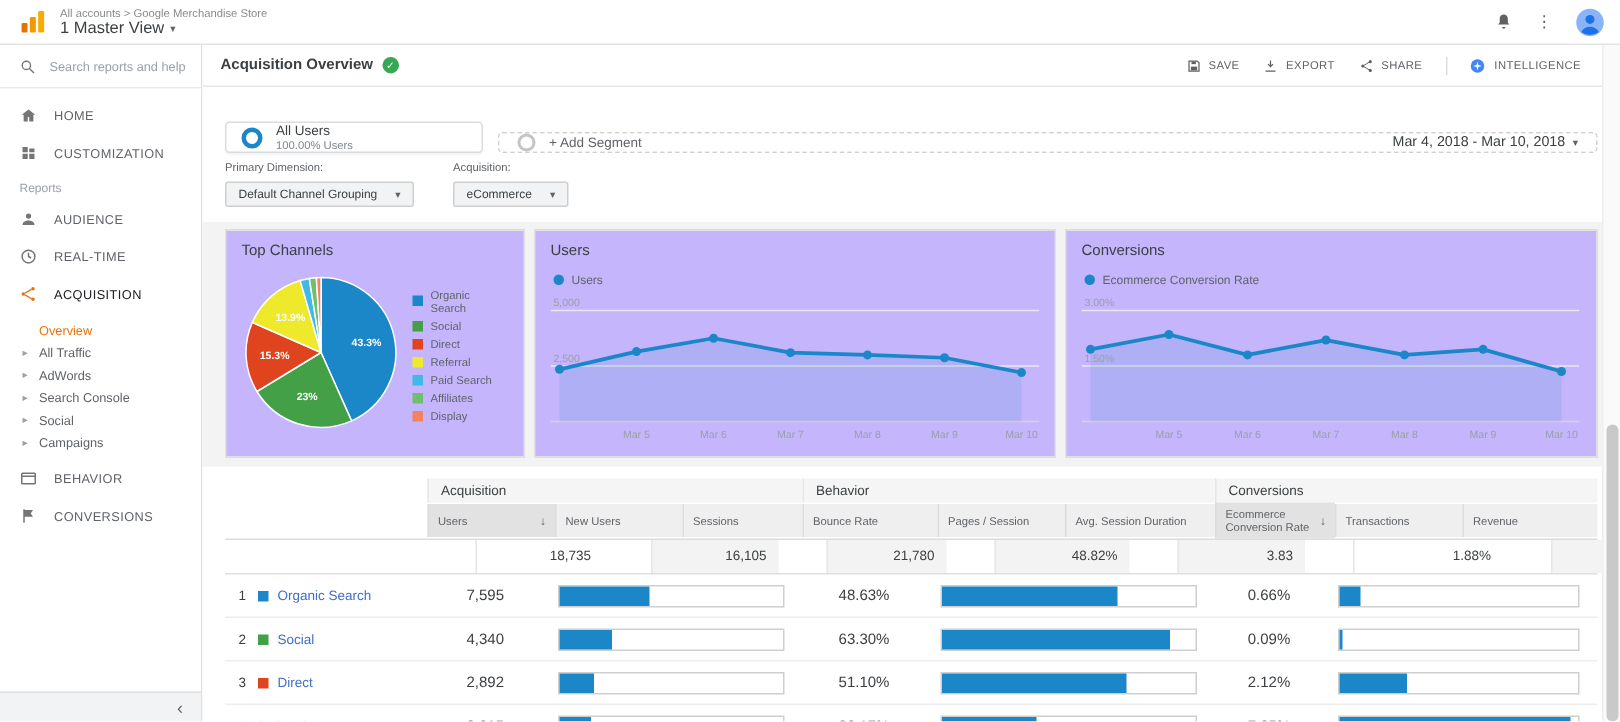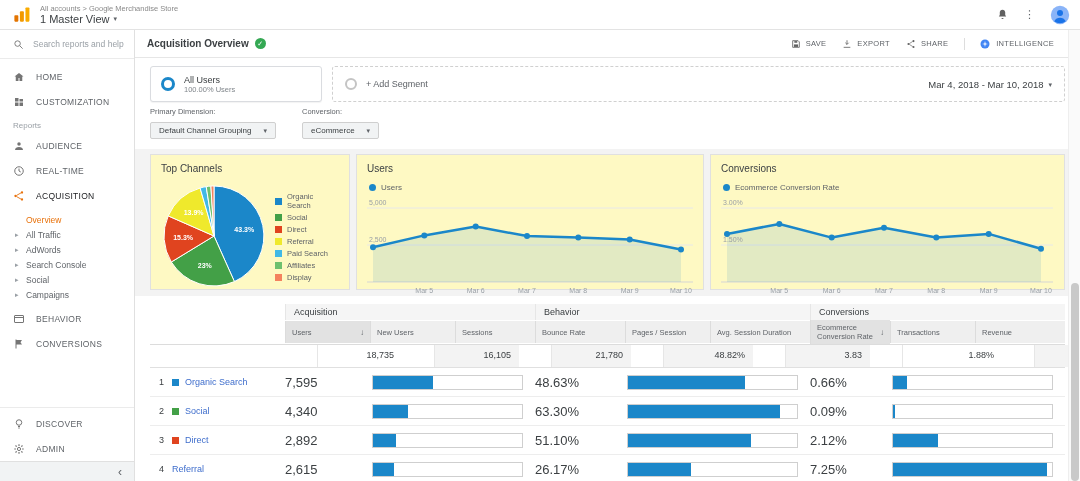--- a/index.html
+++ b/index.html
@@ -48,36 +48,36 @@
   .page-title { font-size:10px; font-weight:bold; color:#3c4043; }
   .badge { width:11px; height:11px; border-radius:50%; background:#34a853; color:#fff; font-size:7px; display:flex; align-items:center; justify-content:center; margin-left:6px; }
   .actions { margin-left:auto; display:flex; align-items:center; gap:16px; font-size:7.5px; color:#5f6368; letter-spacing:.3px; margin-right:14px; }
   .action { display:flex; align-items:center; gap:5px; cursor:pointer; }
   .action .ic { width:10px; height:10px; color:#616161; }
   .action.intel { border-left:1px solid #ddd; padding-left:14px; }
   .action.intel .ic { width:12px; height:12px; }
 
   .content { padding:8px 15px 0 15px; }
 
-  .segment-row { display:flex; gap:10px; height:36px; margin-bottom:4px; }
+  .segment-row { display:flex; gap:10px; height:36px; margin-bottom:4px;align-items:flex-end; }
   .seg-card { width:172px; background:#fff; border:1px solid #dadce0; border-radius:3px; display:flex; align-items:center; gap:9px; padding:0 10px; box-shadow:0 1px 1px rgba(0,0,0,.05); cursor:pointer; }
   .seg-ring { width:14px; height:14px; border:3px solid #1b87c9; border-radius:50%; }
   .seg-title { font-size:9px; color:#3c4043; }
   .seg-sub { font-size:7.5px; color:#80868b; }
   .seg-add { flex:1; border:1px dashed #d0d0d0; border-radius:3px; display:flex; align-items:center; gap:9px; padding:0 12px; color:#5f6368; font-size:9px; position:relative; cursor:pointer; }
   .seg-add-ring { width:12px; height:12px; border:2px solid #c4c4c4; border-radius:50%; }
   .date-range { position:absolute; right:12px; top:50%; transform:translateY(-50%); font-size:9.5px; color:#3c4043; display:flex; align-items:center; gap:5px; cursor:pointer; }
 
   .dim-row { display:flex; gap:26px; margin:5px 0 10px 0; }
   .dim-label { font-size:7.5px; color:#5f6368; margin-bottom:3px; }
   .dim-btn { font-size:8px; color:#3c4043; background:#f1f3f4; border:1px solid #cfcfcf; border-radius:2px; padding:3px 8px; display:inline-flex; align-items:center; gap:12px; cursor:pointer; }
 
   .charts-band { margin:0 -15px; padding:5px 15px 6px 15px; background:#f3f3f3; }
   .charts-row { display:flex; gap:6px; }
-  .panel { background:#fef9c3; border:1px solid #e0e0e0; height:136px; padding:8px 10px; }
+  .panel { background:#c4b5fd; border:1px solid #e0e0e0; height:152px; padding:8px 10px; }
   .pie-panel { width:200px; min-width:200px; }
   .users-panel { width:348px; min-width:348px; }
   .conv-panel { flex:1; }
   .panel-title { font-size:10px; color:#3c4043; }
   .legend-line { font-size:8px; color:#5f6368; display:flex; align-items:center; gap:5px; margin:9px 0 2px 2px; }
   .dot { width:7px; height:7px; border-radius:50%; background:#1b87c9; }
   .axlbl { font-size:7px; fill:#9aa0a6; }
   .pielbl { font-size:7px; fill:#fff; font-weight:bold; }
   .pie-wrap { display:flex; align-items:center; gap:6px; margin-top:6px; }
   .pie-legend { display:flex; flex-direction:column; gap:3px; font-size:7.5px; color:#5f6368; }
@@ -96,21 +96,21 @@
   .sort-arrow { font-size:8px; color:#5f6368; margin-left:3px; }
   .total-row { border-bottom:1px solid #e0e0e0;gap:32px; }
   .total-cell { background:#f3f3f3; font-size:9px; color:#3c4043; text-align:right; padding:5px 8px; border-left:1px solid #e6e6e6; height:22px; }
   .total-cell.sorted { background:#fff; }
   .total-cell.blank { background:#fff; border-left:none; }
   .data-row { height:29px; border-bottom:1px solid #ededed; }
   .name-cell { display:flex; align-items:center; gap:6px; padding-left:9px; font-size:9px; }
   .rank { color:#3c4043; min-width:7px; }
   .swatch { width:7px; height:7px; display:inline-block; }
   .chan-link { color:#3f6ecc; text-decoration:none; cursor:pointer; }
-  .num-cell { text-align:left; padding-right:8px; font-size:13px; color:#3c4043; }
+  .num-cell { text-align:center; padding-right:8px; font-size:10px; color:#3c4043; }
   .bar-cell { grid-column:span 2; padding:0 12px 0 2px; }
   .bar-box { border:1px solid #cfcfcf; height:15px; background:#fff; position:relative; }
   .bar-fill { position:absolute; left:0; top:0; bottom:0; background:#1b87c9; }
 
   .scrollbar { position:absolute; right:0; top:0; bottom:0; width:12px; background:#fafafa; border-left:1px solid #eee; }
   .thumb { position:absolute; left:2px; width:8px; top:56%; height:44%; background:#c9c9c9; border-radius:4px; }
 </style>
 </head>
 <body>
 
@@ -244,40 +244,20 @@
           <div class="nav-item">
             <span class="ic">
               <svg viewBox="0 0 24 24">
                 <path d="M6 3v18" stroke="currentColor" stroke-width="2"></path>
                 <path d="M6 4h12l-3 4.5L18 13H6z" fill="currentColor"></path>
               </svg>
             </span>
             <span>CONVERSIONS</span>
           </div>
         </nav>
-      <div class="side-bottom" id="sidebar-bottom">
-          <div class="nav-item">
-            <span class="ic">
-              <svg viewBox="0 0 24 24">
-                <circle cx="12" cy="9" r="5.5" fill="none" stroke="currentColor" stroke-width="2"></circle>
-                <path d="M10 17h4M10.5 20h3" stroke="currentColor" stroke-width="2"></path>
-              </svg>
-            </span>
-            <span>DISCOVER</span>
-          </div>
-          <div class="nav-item">
-            <span class="ic">
-              <svg viewBox="0 0 24 24">
-                <circle cx="12" cy="12" r="3.2" fill="none" stroke="currentColor" stroke-width="2"></circle>
-                <path d="M12 2.5v3.4M12 18.1v3.4M2.5 12h3.4M18.1 12h3.4M5 5l2.4 2.4M16.6 16.6 19 19M19 5l-2.4 2.4M7.4 16.6 5 19" stroke="currentColor" stroke-width="2.4"></path>
-              </svg>
-            </span>
-            <span>ADMIN</span>
-          </div>
-        </div>
       <div class="collapse">
         <span>‹</span>
       </div>
     </aside>
 
     <main class="main">
       <div class="page-header">
         <span class="page-title">Acquisition Overview</span>
         <span class="badge">✓</span>
         <div class="actions" id="toolbar-actions">
@@ -344,21 +324,21 @@
 
         <div class="dim-row">
           <div>
             <div class="dim-label">Primary Dimension:</div>
             <div class="dim-btn">
               <span>Default Channel Grouping</span>
               <span class="caret">▾</span>
             </div>
           </div>
           <div>
-            <div class="dim-label">Conversion:</div>
+            <div class="dim-label">Acquisition:</div>
             <div class="dim-btn">
               <span>eCommerce</span>
               <span class="caret">▾</span>
             </div>
           </div>
         </div>
 
         <div class="charts-band">
           <div class="charts-row">
             <div class="panel pie-panel">

